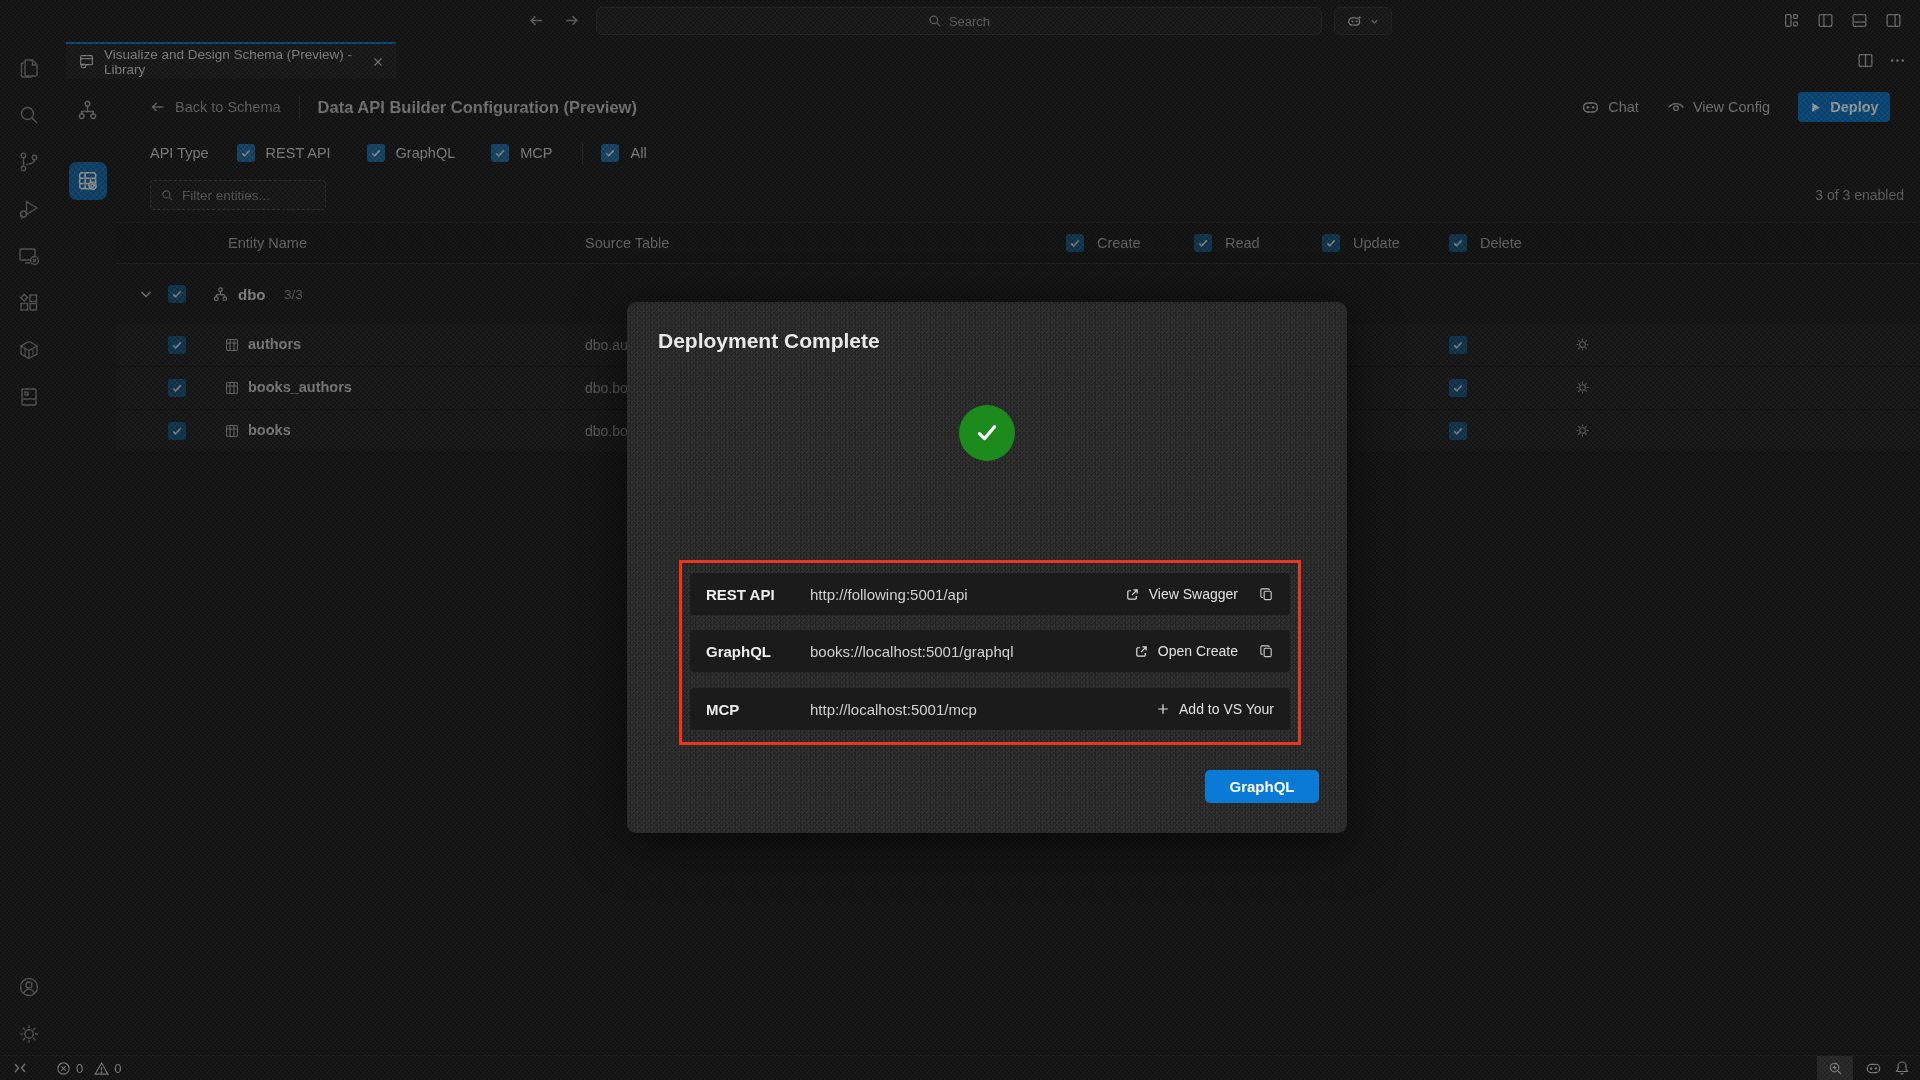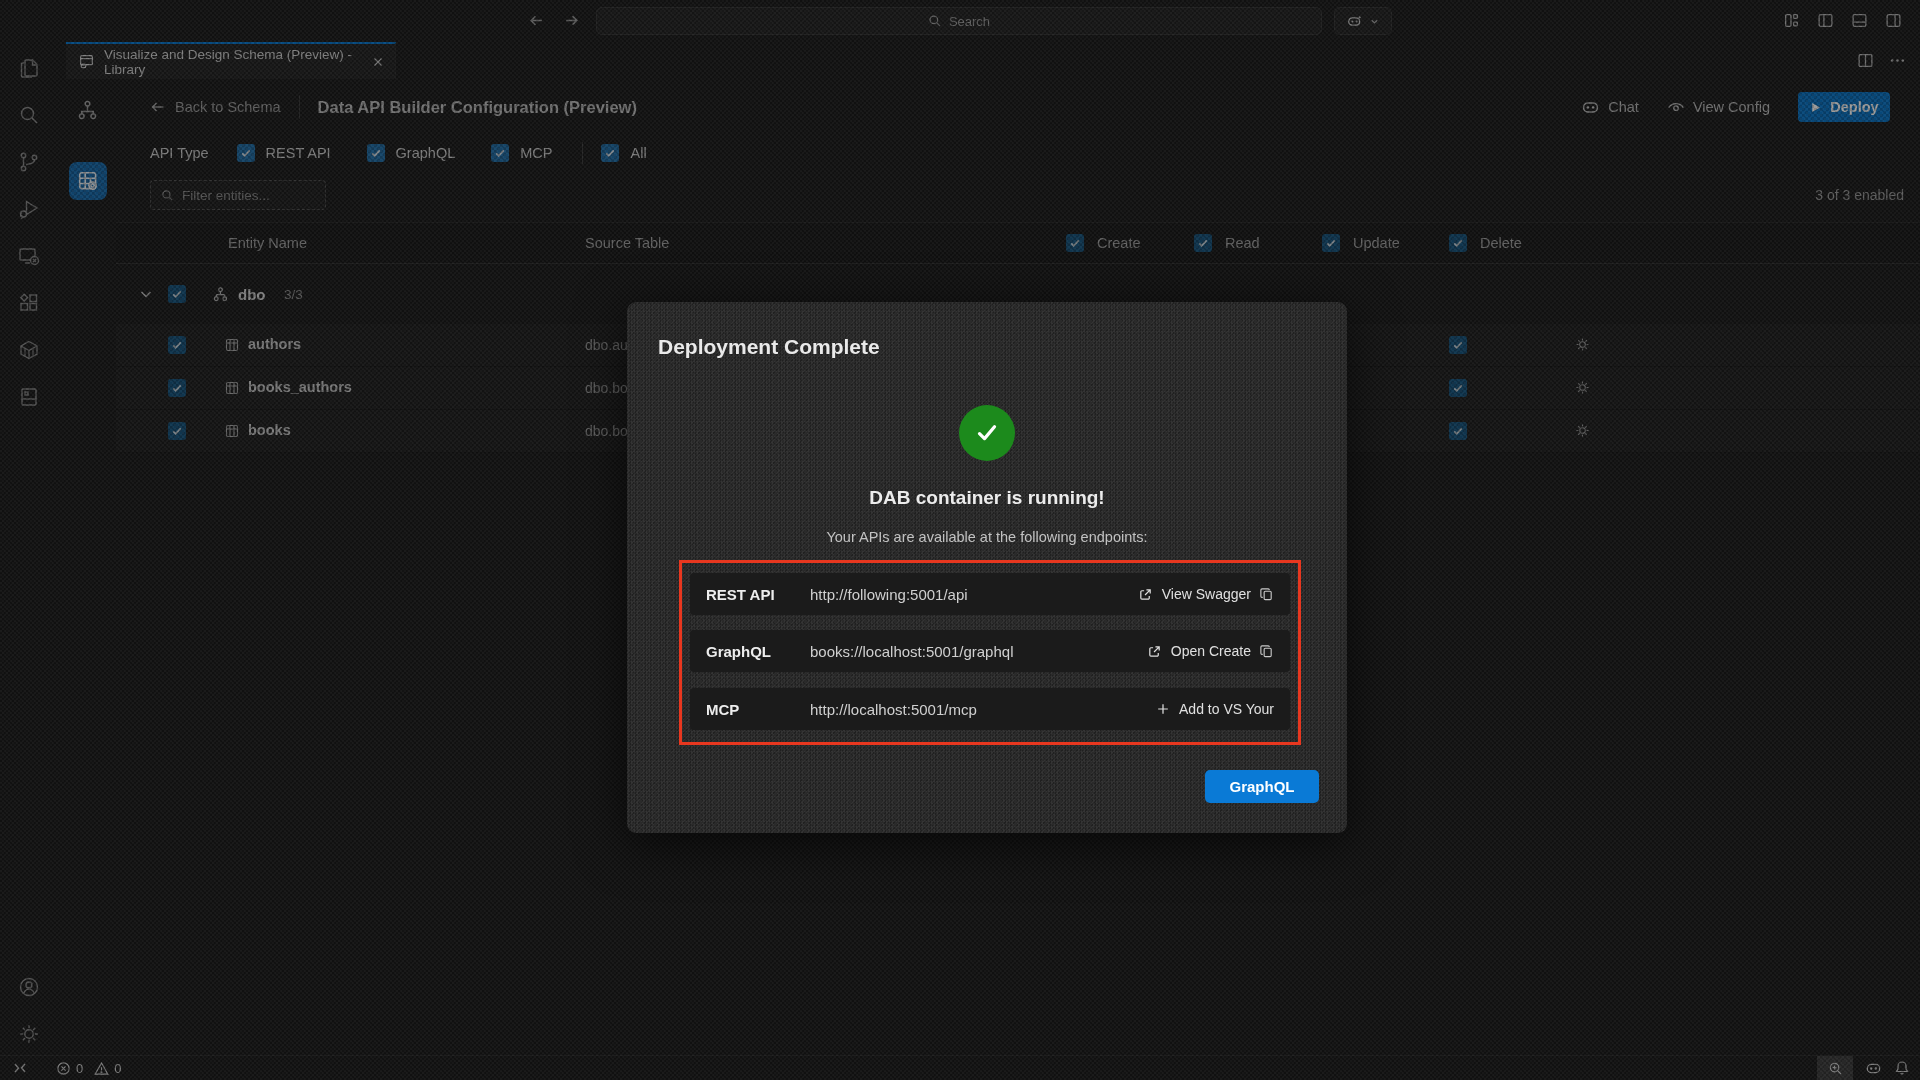--- a/index.html
+++ b/index.html
@@ -78,32 +78,32 @@
       repeating-conic-gradient(rgba(255,255,255,0.035) 0% 25%, rgba(0,0,0,0) 0% 50%),
       repeating-conic-gradient(rgba(0,0,0,0.16) 0% 25%, rgba(0,0,0,0) 0% 50%);
     background-size:4px 4px,6px 6px;background-position:0 0,2px 3px;}
   .modal{position:absolute;z-index:60;left:627px;top:302px;width:720px;height:531px;border-radius:9px;
     background-color:#292929;
     background-image:
       repeating-conic-gradient(rgba(255,255,255,0.05) 0% 25%, rgba(0,0,0,0) 0% 50%),
       repeating-conic-gradient(rgba(0,0,0,0.22) 0% 25%, rgba(0,0,0,0) 0% 50%);
     background-size:3px 3px,5px 5px;background-position:0 0,1px 2px;
     box-shadow:0 10px 50px rgba(0,0,0,0.65);}
-  .modal-title{position:absolute;left:31px;top:33px;font-size:21px;font-weight:bold;color:#eaeaea;}
+  .modal-title{position:absolute;left:31px;top:27px;font-size:21px;font-weight:bold;color:#eaeaea;}
   .success-circle{position:absolute;left:332px;top:103px;width:56px;height:56px;border-radius:50%;
     background:var(--success);display:flex;align-items:center;justify-content:center;color:#fff;}
   .modal-heading{position:absolute;left:0;right:0;top:185px;text-align:center;font-size:19px;font-weight:bold;color:#ececec;}
   .modal-sub{position:absolute;left:0;right:0;top:227px;text-align:center;font-size:14.5px;color:#c2c2c2;}
   .endpoint-box{position:absolute;left:52px;top:258px;width:622px;height:185px;box-sizing:border-box;
     border:3px solid var(--danger);}
   .endpoint-card{position:absolute;left:8px;right:8px;height:42px;background:#1b1b1b;border-radius:4px;
     display:flex;align-items:center;padding:0 16px;box-sizing:border-box;}
   .ep-label{width:104px;font-size:15px;font-weight:bold;color:#ededed;}
   .ep-url{font-size:15px;color:#d0d0d0;}
-  .ep-actions{margin-left:auto;display:flex;align-items:center;gap:8px;}
+  .ep-actions{margin-left:auto;display:flex;align-items:center;gap:21px;}
   .ep-action{display:flex;align-items:center;gap:9px;color:#e0e0e0;font-size:14px;}
   .ep-copy{color:#c9c9c9;}
   .finish-btn{position:absolute;right:28px;bottom:30px;width:114px;height:33px;border-radius:5px;
     background:#0a7ad6;display:flex;align-items:center;justify-content:center;color:#fff;font-size:15px;font-weight:bold;}
   
   .statusbar{position:absolute;left:0;right:0;bottom:0;height:24px;background:#181818;border-top:1px solid #262626;
     display:flex;align-items:center;font-size:13px;color:#cfcfcf;}
   .sb-remote{margin-left:12px;color:#c2c2c2;}
   .sb-problems{margin-left:28px;display:flex;align-items:center;gap:5px;}
   .sb-right{margin-left:auto;display:flex;align-items:center;gap:12px;padding-right:10px;}
@@ -599,22 +599,20 @@
   </div>
 
   <div class="scrim"></div>
   <div class="modal">
     <div class="modal-title">Deployment Complete</div>
     <div class="success-circle">
       <svg width="30" height="30" viewBox="0 0 24 24" fill="none" stroke="currentColor" stroke-width="2.6" stroke-linecap="round" stroke-linejoin="round">
           <path d="m6 12.5 4 4L18 7"></path>
         </svg>
     </div>
-    <div class="modal-heading">DAB container is running!</div>
-    <div class="modal-sub">Your APIs are available at the following endpoints:</div>
 
     <div class="endpoint-box">
       <div class="endpoint-card" style="top:10px">
         <span class="ep-label">REST API</span>
         <span class="ep-url">http://following:5001/api</span>
         <span class="ep-actions">
           <span class="ep-action">
             <span class="icon">
               <svg width="15" height="15" viewBox="0 0 16 16" fill="none" stroke="currentColor" stroke-width="1.3">
                   <path d="M6.5 4H4.2A1.2 1.2 0 0 0 3 5.2v6.6A1.2 1.2 0 0 0 4.2 13h6.6A1.2 1.2 0 0 0 12 11.8V9.5"></path>

